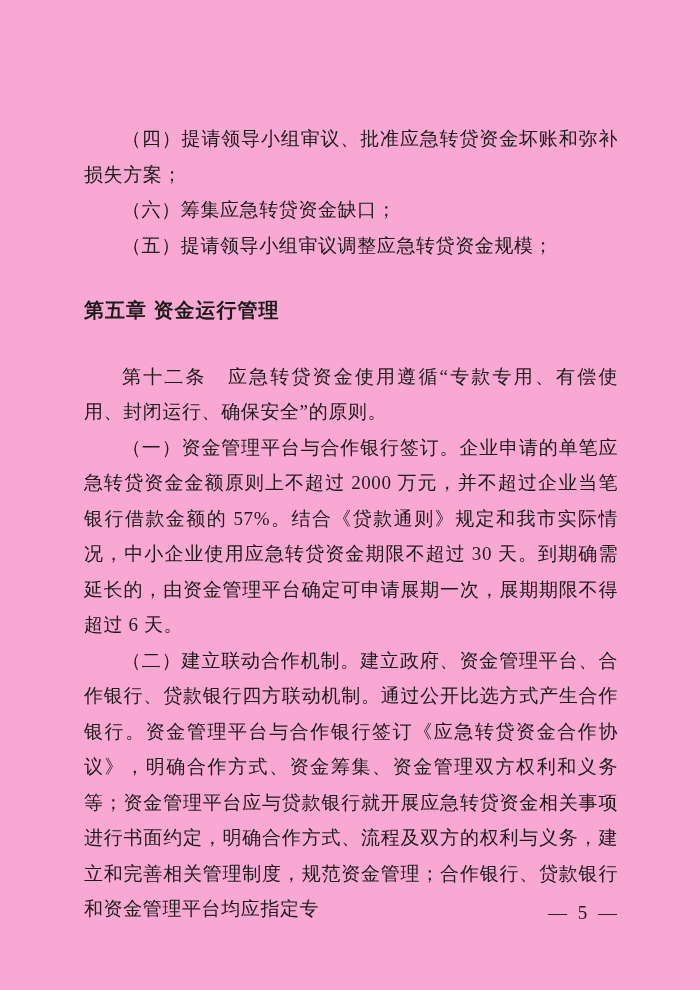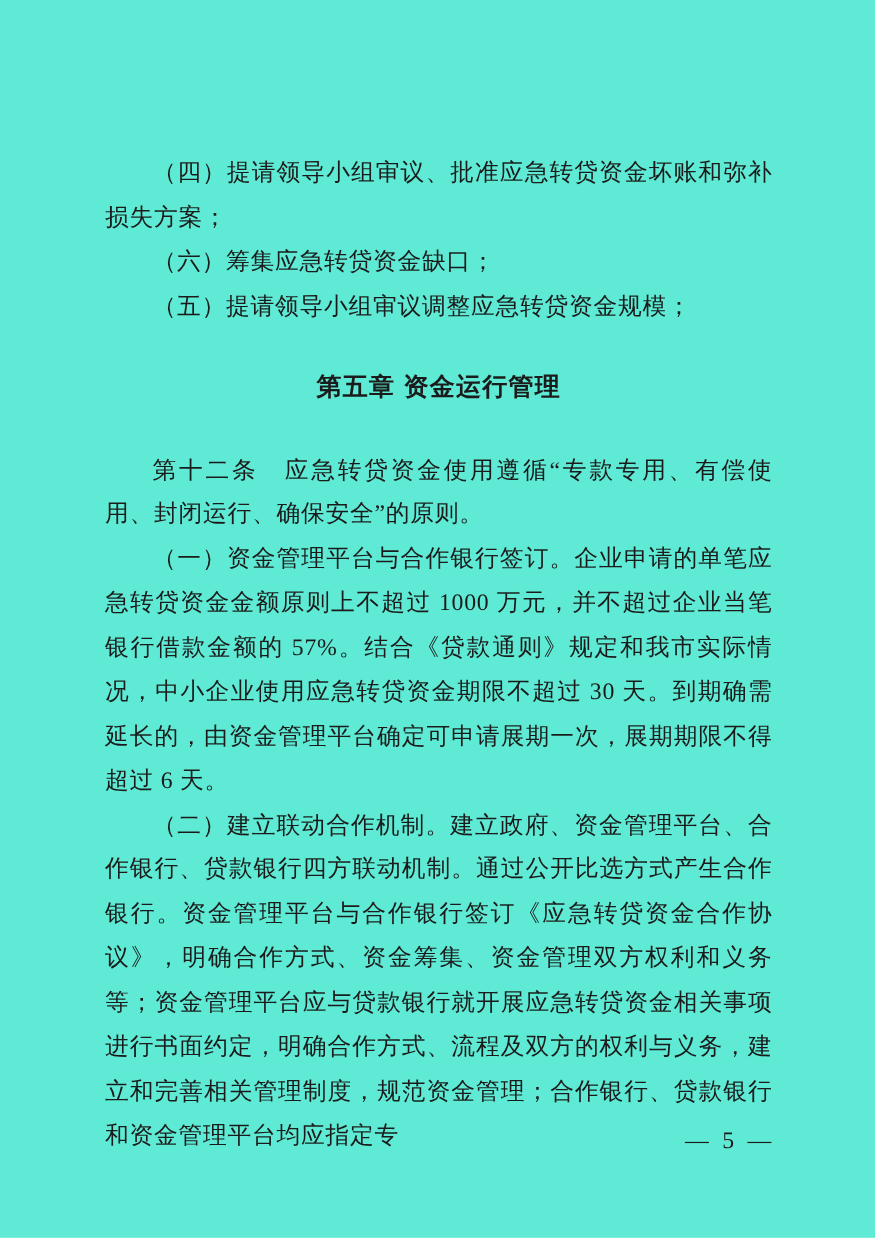--- a/index.html
+++ b/index.html
@@ -12,21 +12,21 @@
     position: relative;
     background: #f2f2f2;
     font-family: "Liberation Serif", "DejaVu Serif", serif;
   }
   .page {
     position: absolute;
     left: 0;
     top: 0;
     width: 700px;
     height: 990px;
-    background: #5eead4;
+    background: #f9a8d4;
     color: #1b1b1b;
     overflow: hidden;
   }
   .content {
     position: absolute;
     left: 84px;
     top: 121px;
     width: 534px;
   }
   p.paragraph {
@@ -35,21 +35,21 @@
     line-height: 35.5px;
     text-align: justify;
     text-justify: inter-ideograph;
     text-indent: 2em;
     letter-spacing: 0.6px;
   }
   h2.heading {
     margin: 30px 0 30px 0;
     font-size: 20px;
     line-height: 35.5px;
-    text-align: center;
+    text-align: left;
     text-indent: 0;
     font-weight: 700;
     font-family: "Liberation Sans", "DejaVu Sans", sans-serif;
     letter-spacing: 1px;
   }
   .bold {
     font-weight: 400;
   }
   .page-number {
     position: absolute;
@@ -63,17 +63,17 @@
 </head>
 <body>
 
 <div class="page">
   <div class="content">
       <p class="paragraph"><span>（四）提请领导小组审议、批准应急转贷资金坏账和弥补损失方案；</span></p>
       <p class="paragraph"><span>（六）筹集应急转贷资金缺口；</span></p>
       <p class="paragraph"><span>（五）提请领导小组审议调整应急转贷资金规模；</span></p>
       <h2 class="heading"><span>第五章 资金运行管理</span></h2>
       <p class="paragraph"><span class="bold">第十二条</span><span>　应急转贷资金使用遵循“专款专用、有偿使用、封闭运行、确保安全”的原则。</span></p>
-      <p class="paragraph"><span>（一）资金管理平台与合作银行签订。企业申请的单笔应急转贷资金金额原则上不超过 </span><span class="bold">1000</span><span> 万元，并不超过企业当笔银行借款金额的 </span><span class="bold">57%</span><span>。结合《贷款通则》规定和我市实际情况，中小企业使用应急转贷资金期限不超过 </span><span class="bold">30</span><span> 天。到期确需延长的，由资金管理平台确定可申请展期一次，展期期限不得超过 </span><span class="bold">6</span><span> 天。</span></p>
+      <p class="paragraph"><span>（一）资金管理平台与合作银行签订。企业申请的单笔应急转贷资金金额原则上不超过 </span><span class="bold">2000</span><span> 万元，并不超过企业当笔银行借款金额的 </span><span class="bold">57%</span><span>。结合《贷款通则》规定和我市实际情况，中小企业使用应急转贷资金期限不超过 </span><span class="bold">30</span><span> 天。到期确需延长的，由资金管理平台确定可申请展期一次，展期期限不得超过 </span><span class="bold">6</span><span> 天。</span></p>
       <p class="paragraph"><span>（二）建立联动合作机制。建立政府、资金管理平台、合作银行、贷款银行四方联动机制。通过公开比选方式产生合作银行。资金管理平台与合作银行签订《应急转贷资金合作协议》，明确合作方式、资金筹集、资金管理双方权利和义务等；资金管理平台应与贷款银行就开展应急转贷资金相关事项进行书面约定，明确合作方式、流程及双方的权利与义务，建立和完善相关管理制度，规范资金管理；合作银行、贷款银行和资金管理平台均应指定专</span></p>
     </div>
   <div class="page-number">— 5 —</div>
 </div>
 
 </body></html>

